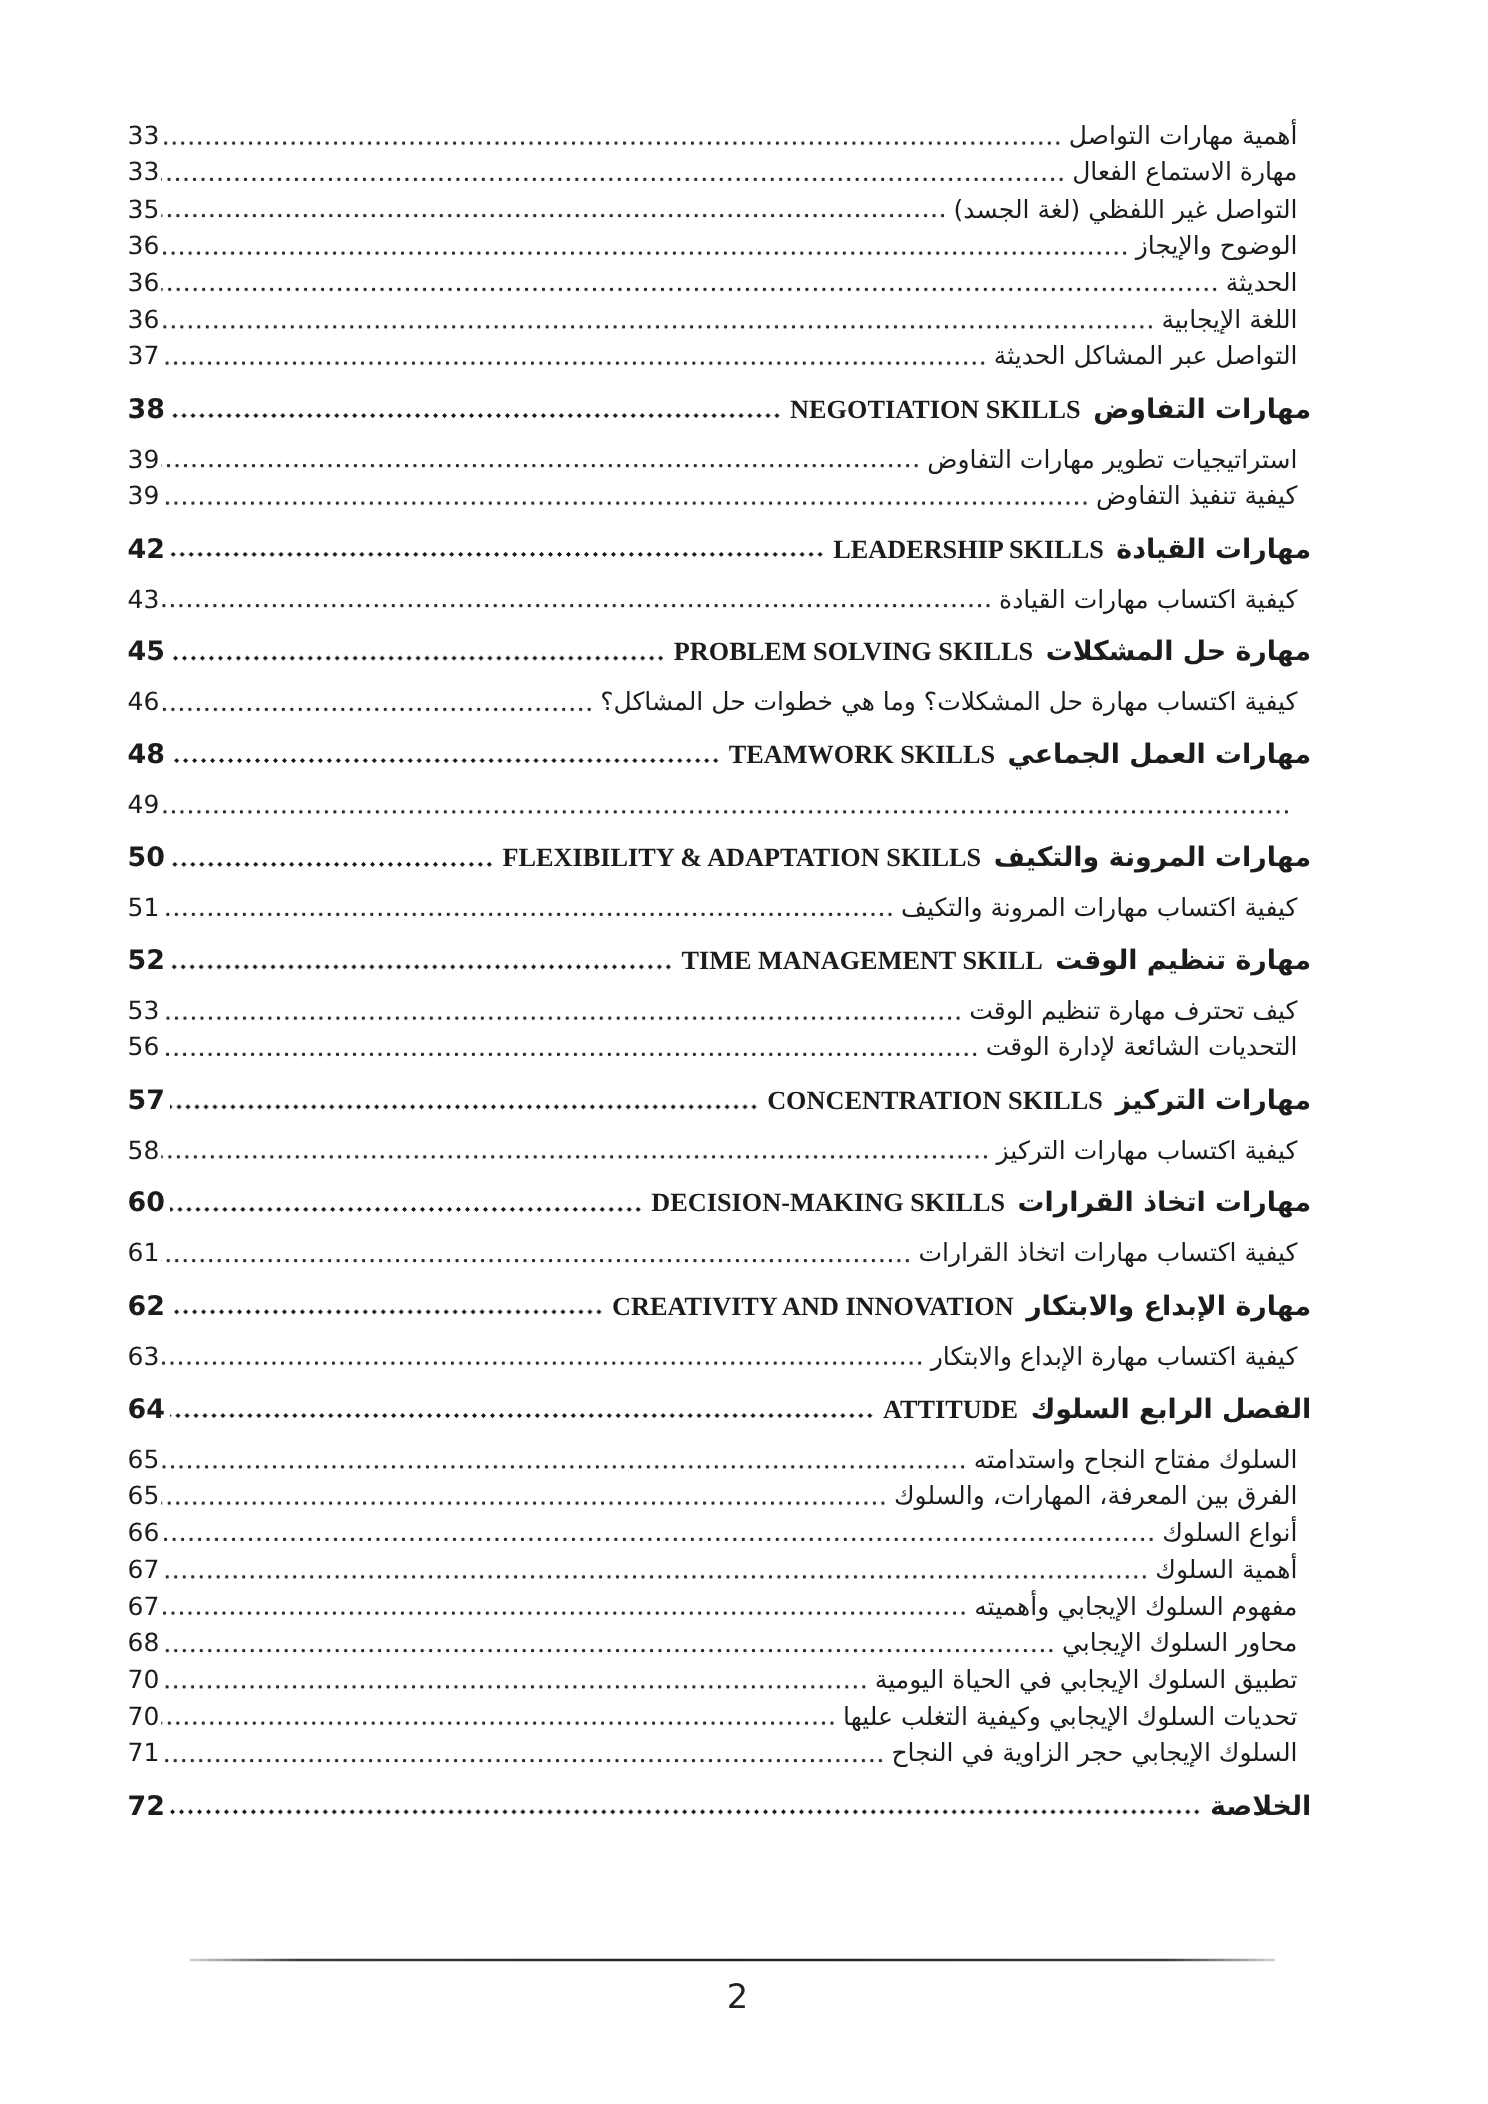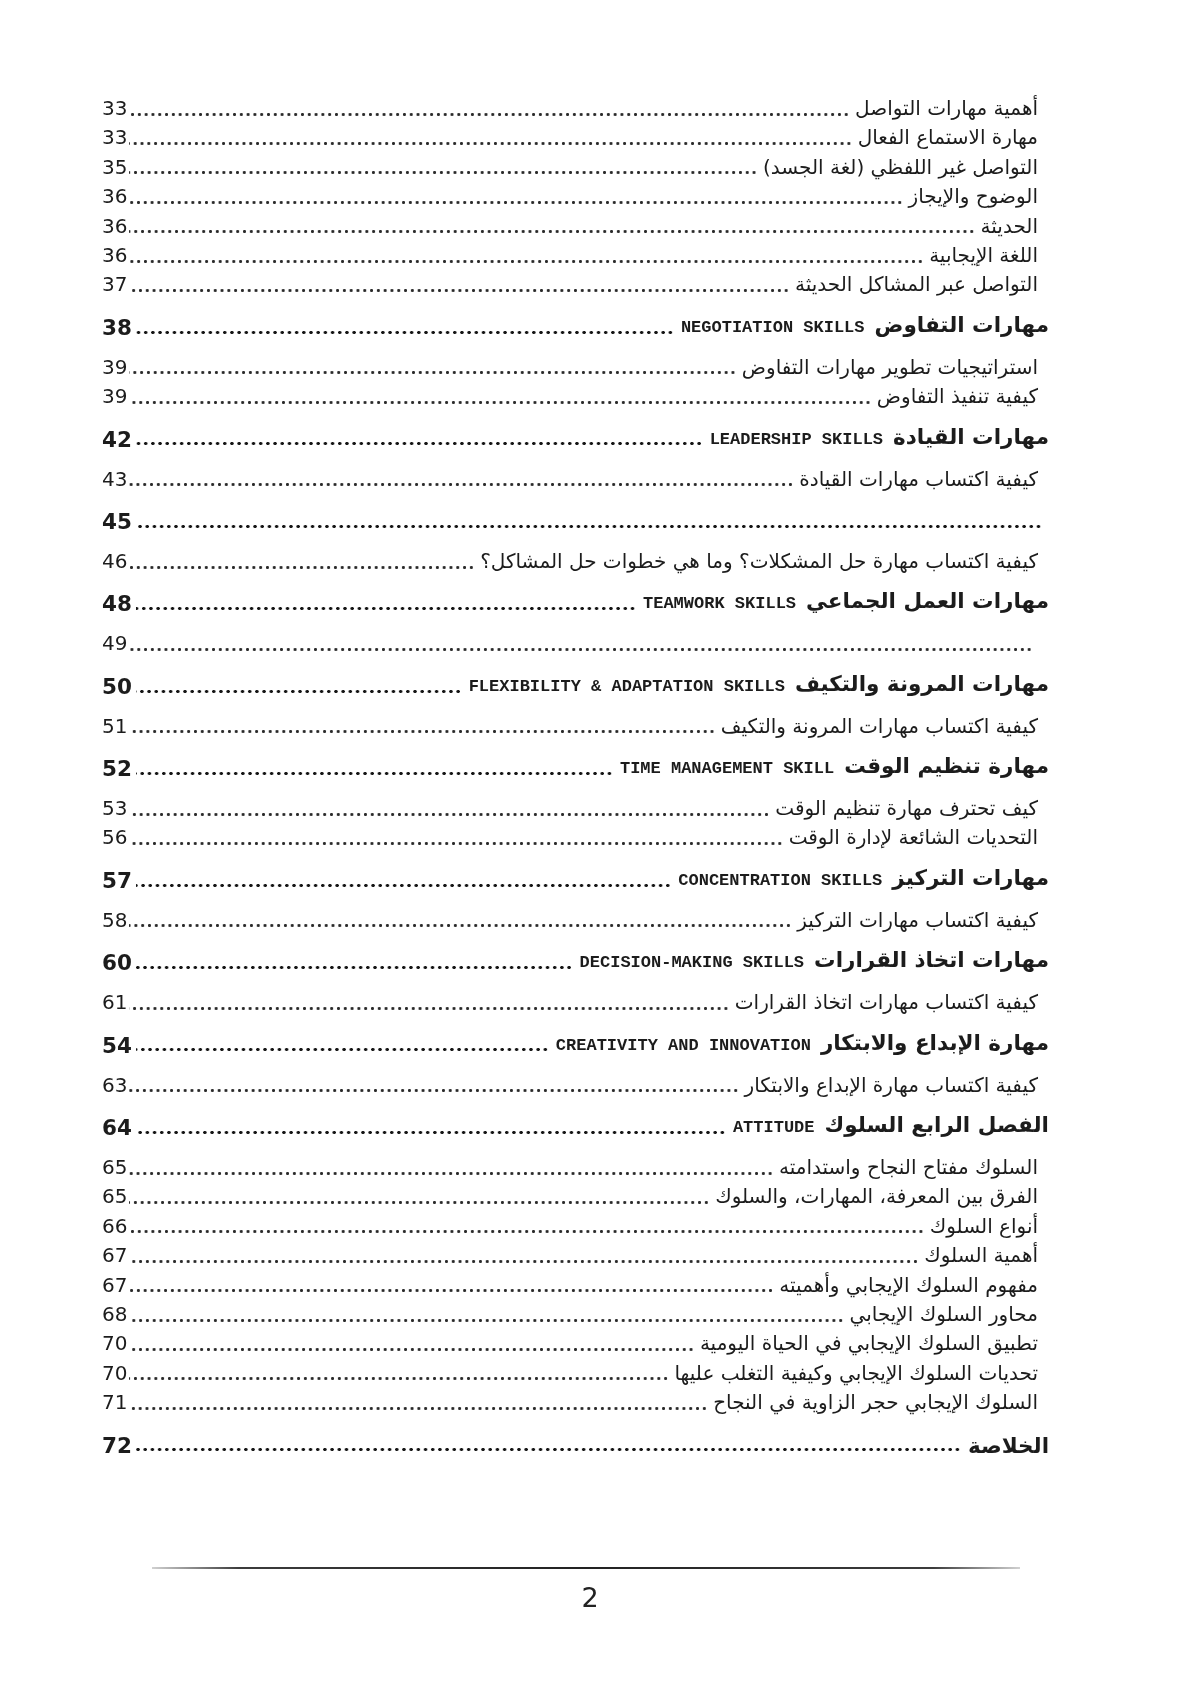--- a/index.html
+++ b/index.html
@@ -45,22 +45,22 @@
     line-height: 31px;
     font-weight: 700;
     margin: 12px 0 10px 0;
   }
   .title {
     white-space: nowrap;
     flex: 0 0 auto;
   }
   .t-ar { }
   .t-en {
-    font-family: Liberation Mono, monospace;
-    font-size: 17px;
+    font-family: Liberation Serif, serif;
+    font-size: 21px;
     font-weight: 700;
     margin-right: 10px;
     white-space: nowrap;
   }
   .pnum {
     white-space: nowrap;
     flex: 0 0 auto;
     margin-left: 14px;
   }
   .dots {
@@ -156,20 +156,21 @@
         <span class="title"><span class="t-ar">مهارات القيادة</span><span class="t-en">LEADERSHIP SKILLS</span></span>
         <span class="dots"></span>
         <span class="pnum">42</span>
       </div>
       <div class="row row--item">
         <span class="title"><span class="t-ar">كيفية اكتساب مهارات القيادة</span></span>
         <span class="dots"></span>
         <span class="pnum">43</span>
       </div>
       <div class="row row--heading">
+        <span class="title"><span class="t-ar">مهارة حل المشكلات</span><span class="t-en">PROBLEM SOLVING SKILLS</span></span>
         <span class="dots"></span>
         <span class="pnum">45</span>
       </div>
       <div class="row row--item">
         <span class="title"><span class="t-ar">كيفية اكتساب مهارة حل المشكلات؟ وما هي خطوات حل المشاكل؟</span></span>
         <span class="dots"></span>
         <span class="pnum">46</span>
       </div>
       <div class="row row--heading">
         <span class="title"><span class="t-ar">مهارات العمل الجماعي</span><span class="t-en">TEAMWORK SKILLS</span></span>
@@ -221,21 +222,21 @@
         <span class="pnum">60</span>
       </div>
       <div class="row row--item">
         <span class="title"><span class="t-ar">كيفية اكتساب مهارات اتخاذ القرارات</span></span>
         <span class="dots"></span>
         <span class="pnum">61</span>
       </div>
       <div class="row row--heading">
         <span class="title"><span class="t-ar">مهارة الإبداع والابتكار</span><span class="t-en">CREATIVITY AND INNOVATION</span></span>
         <span class="dots"></span>
-        <span class="pnum">54</span>
+        <span class="pnum">62</span>
       </div>
       <div class="row row--item">
         <span class="title"><span class="t-ar">كيفية اكتساب مهارة الإبداع والابتكار</span></span>
         <span class="dots"></span>
         <span class="pnum">63</span>
       </div>
       <div class="row row--heading">
         <span class="title"><span class="t-ar">الفصل الرابع السلوك</span><span class="t-en">ATTITUDE</span></span>
         <span class="dots"></span>
         <span class="pnum">64</span>

